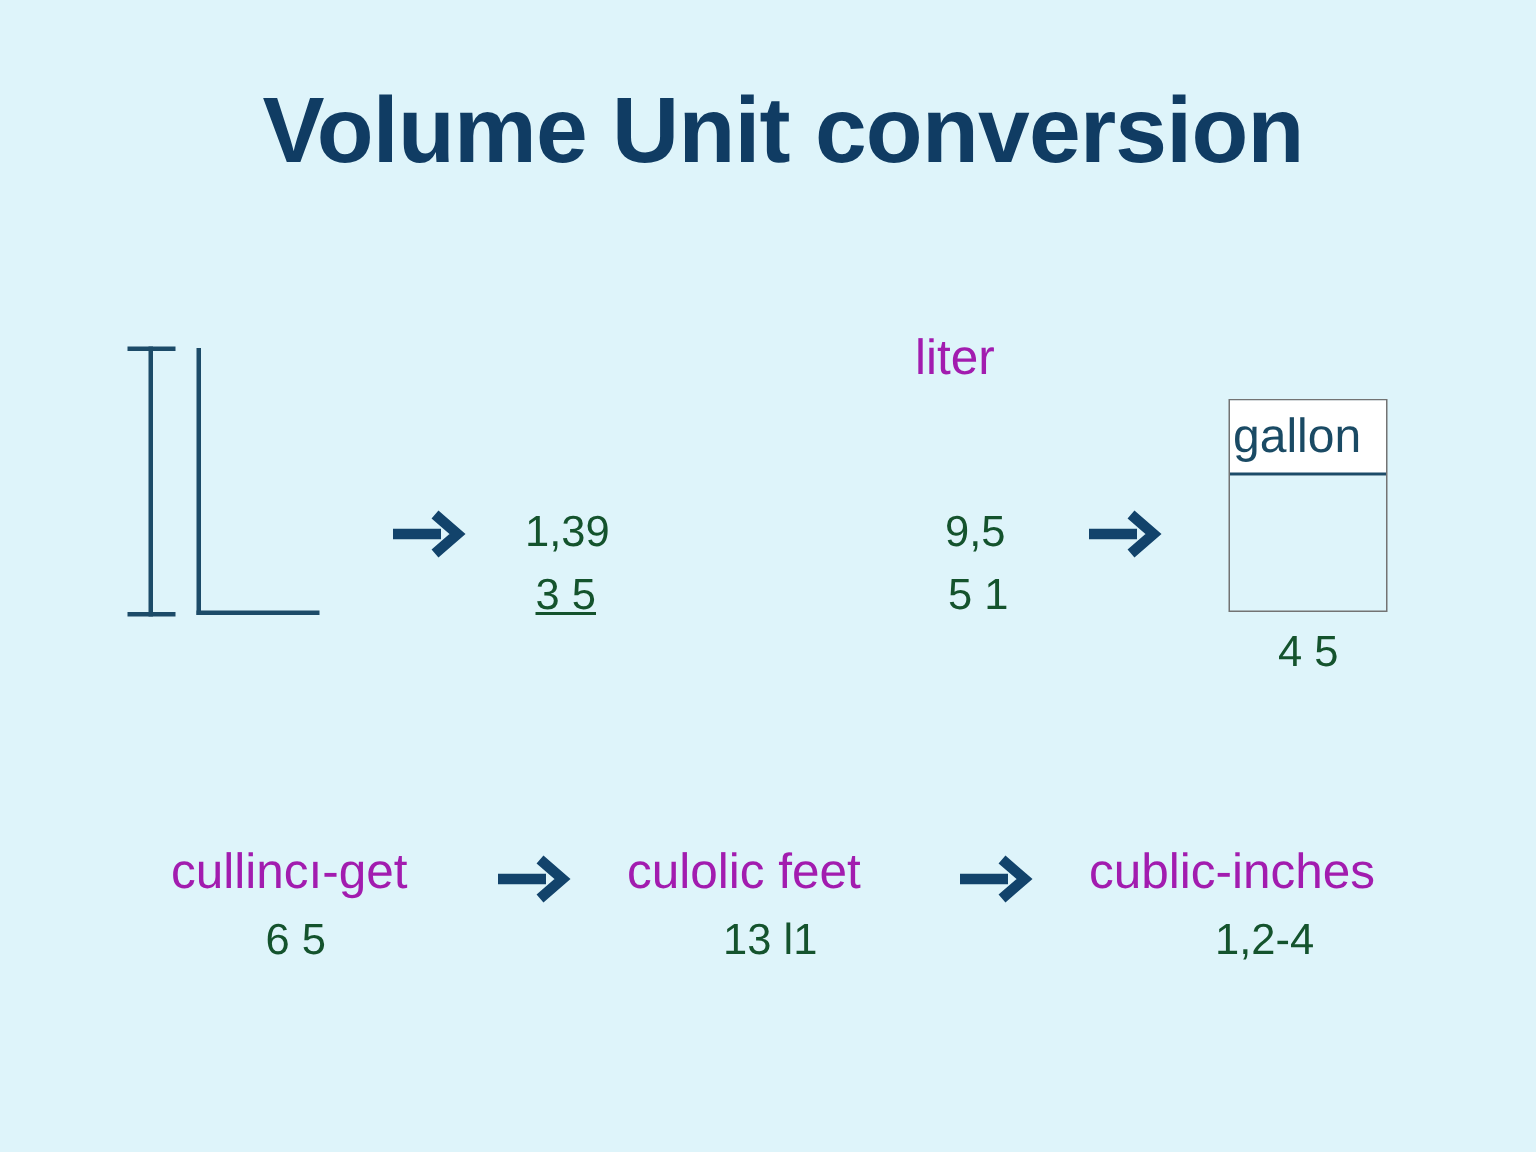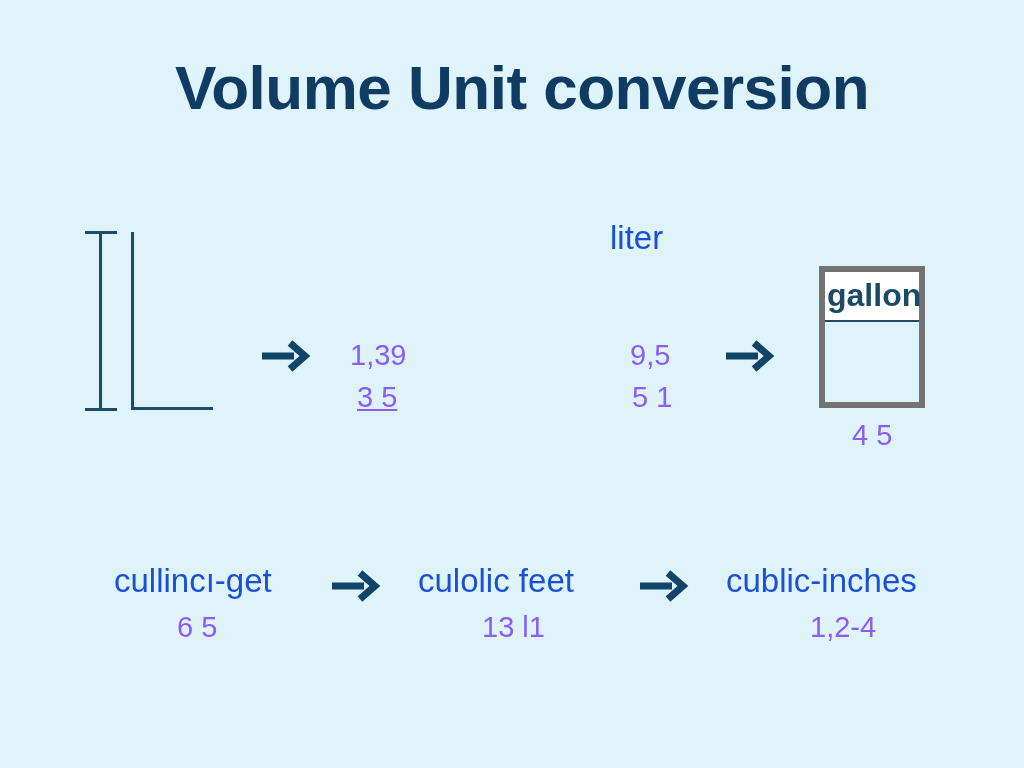--- a/index.html
+++ b/index.html
@@ -33,29 +33,29 @@
     font-weight: 700;
     letter-spacing: -0.5px;
     color: #103c63;
     white-space: nowrap;
     line-height: 1.05;
   }
 
   
   .lbl {
     position: absolute;
-    color: #1d4ed8;
+    color: #a21caf;
     font-size: 33px;
     font-weight: 400;
     white-space: nowrap;
     line-height: 1.15;
   }
   .num {
     position: absolute;
-    color: #8b5cf6;
+    color: #14532d;
     font-size: 29px;
     font-weight: 400;
     white-space: nowrap;
     line-height: 1.2;
   }
 
   
   .ibeam {
     position: absolute;
     left: 75px;
@@ -111,23 +111,22 @@
   }
   .arrow svg { display: block; }
 
   
   .gallon-box {
     position: absolute;
     left: 809px;
     top: 266px;
     width: 106px;
     height: 142px;
-    border: 6px solid #737373;
+    border: 1px solid #737373;
     box-sizing: border-box;
-    font-weight: bold;
   }
   .gallon-box .cap {
     position: absolute;
     left: 0; top: 0;
     width: 100%;
     height: 50px;
     background: #ffffff;
     border-bottom: 2px solid #1c4b68;
     box-sizing: border-box;
   }

